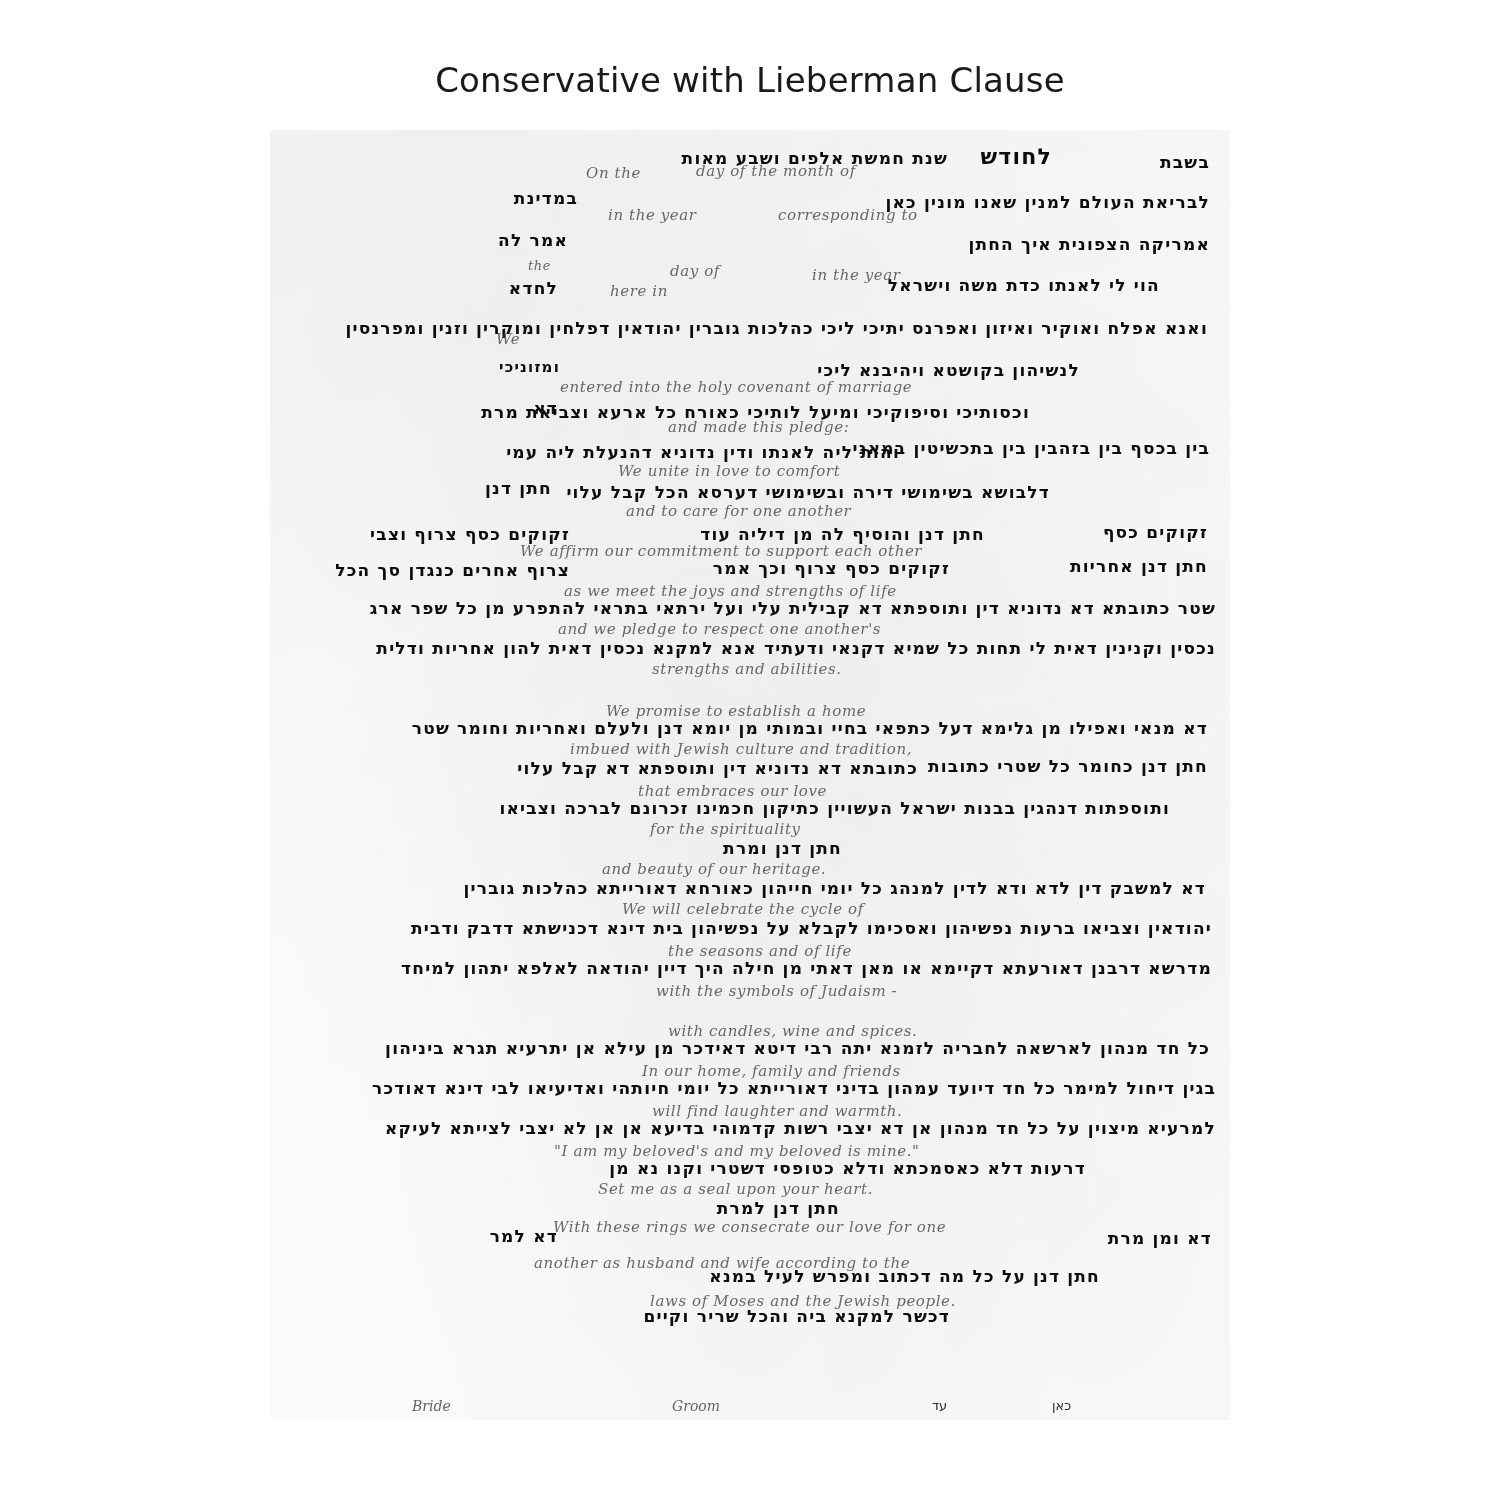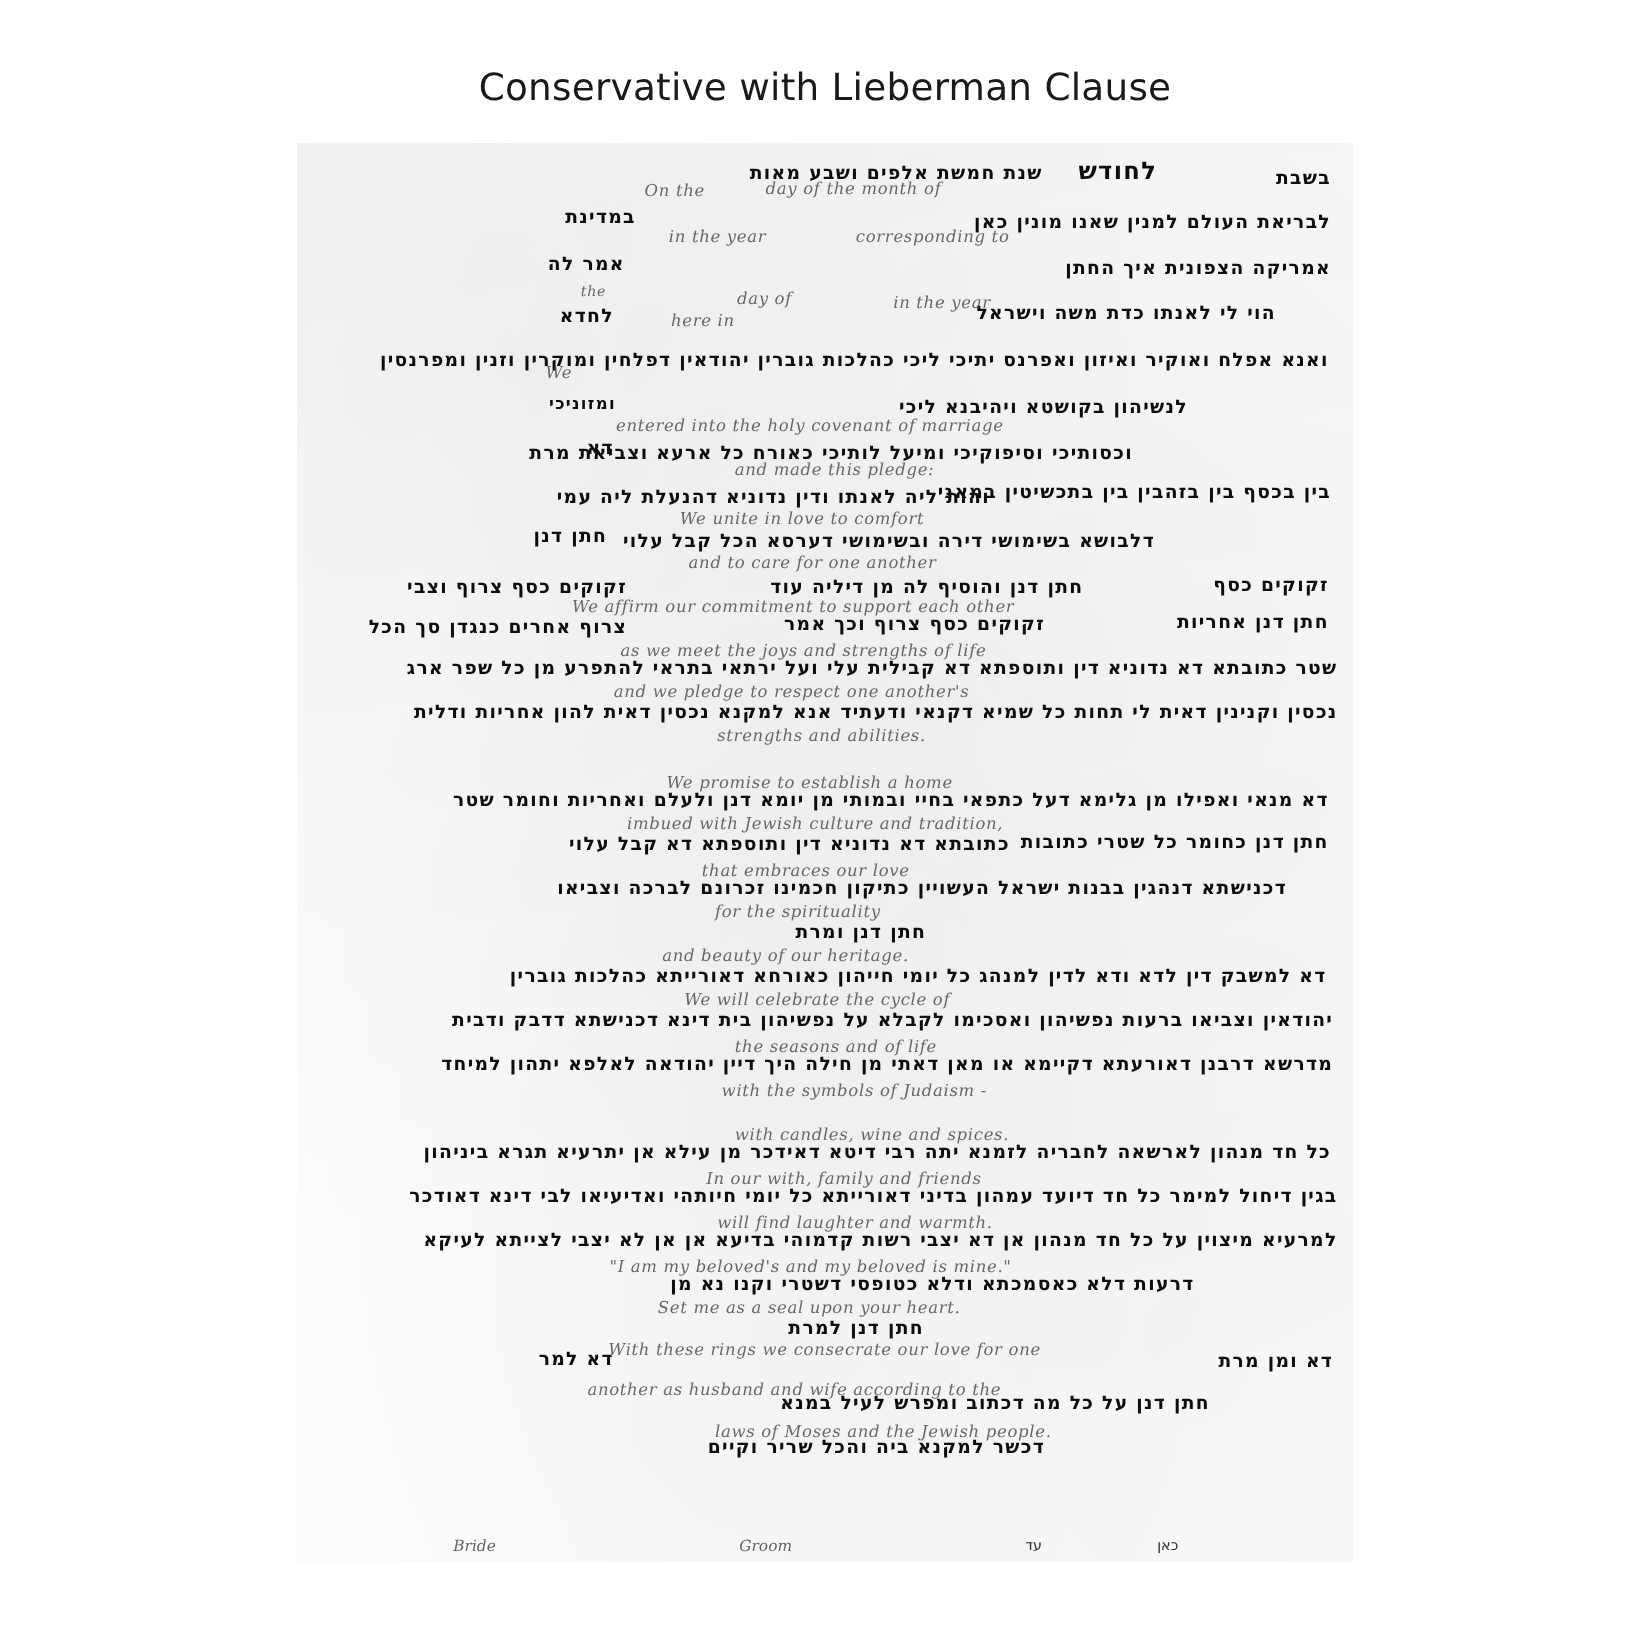--- a/index.html
+++ b/index.html
@@ -144,21 +144,21 @@
   <div class="heb md" style="top:428px; right:280px;">זקוקים כסף צרוף וכך אמר</div>
   <div class="heb md" style="top:426px; right:22px;">חתן דנן אחריות</div>
 
   <div class="heb md" style="top:468px; right:14px;">שטר כתובתא דא נדוניא דין ותוספתא דא קבילית עלי ועל ירתאי בתראי להתפרע מן כל שפר ארג</div>
   <div class="heb md" style="top:508px; right:14px;">נכסין וקנינין דאית לי תחות כל שמיא דקנאי ודעתיד אנא למקנא נכסין דאית להון אחריות ודלית</div>
   <div class="heb md" style="top:588px; right:22px;">דא מנאי ואפילו מן גלימא דעל כתפאי בחיי ובמותי מן יומא דנן ולעלם ואחריות וחומר שטר</div>
 
   <div class="heb md" style="top:628px; right:312px;">כתובתא דא נדוניא דין ותוספתא דא קבל עלוי</div>
   <div class="heb md" style="top:626px; right:22px;">חתן דנן כחומר כל שטרי כתובות</div>
 
-  <div class="heb md" style="top:668px; right:60px;">דכנישתא דנהגין בבנות ישראל העשויין כתיקון חכמינו זכרונם לברכה וצביאו</div>
+  <div class="heb md" style="top:668px; right:60px;">ותוספתות דנהגין בבנות ישראל העשויין כתיקון חכמינו זכרונם לברכה וצביאו</div>
   <div class="heb md" style="top:708px; right:388px;">חתן דנן ומרת</div>
 
   <div class="heb md" style="top:748px; right:24px;">דא למשבק דין לדא ודא לדין למנהג כל יומי חייהון כאורחא דאורייתא כהלכות גוברין</div>
   <div class="heb md" style="top:788px; right:18px;">יהודאין וצביאו ברעות נפשיהון ואסכימו לקבלא על נפשיהון בית דינא דכנישתא דדבק ודבית</div>
   <div class="heb md" style="top:828px; right:18px;">מדרשא דרבנן דאורעתא דקיימא או מאן דאתי מן חילה היך דיין יהודאה לאלפא יתהון למיחד</div>
   <div class="heb md" style="top:908px; right:20px;">כל חד מנהון לארשאה לחבריה לזמנא יתה רבי דיטא דאידכר מן עילא אן יתרעיא תגרא ביניהון</div>
   <div class="heb md" style="top:948px; right:14px;">בגין דיחול למימר כל חד דיועד עמהון בדיני דאורייתא כל יומי חיותהי ואדיעיאו לבי דינא דאודכר</div>
   <div class="heb md" style="top:988px; right:14px;">למרעיא מיצוין על כל חד מנהון אן דא יצבי רשות קדמוהי בדיעא אן אן לא יצבי לצייתא לעיקא</div>
   <div class="heb md" style="top:1028px; right:144px;">דרעות דלא כאסמכתא ודלא כטופסי דשטרי וקנו נא מן</div>
   <div class="heb md" style="top:1068px; right:390px;">חתן דנן למרת</div>
@@ -188,21 +188,21 @@
   <div class="eng" style="top:530px; left:382px;">strengths and abilities.</div>
   <div class="eng" style="top:572px; left:336px;">We promise to establish a home</div>
   <div class="eng" style="top:610px; left:300px;">imbued with Jewish culture and tradition,</div>
   <div class="eng" style="top:652px; left:368px;">that embraces our love</div>
   <div class="eng" style="top:690px; left:380px;">for the spirituality</div>
   <div class="eng" style="top:730px; left:332px;">and beauty of our heritage.</div>
   <div class="eng" style="top:770px; left:352px;">We will celebrate the cycle of</div>
   <div class="eng" style="top:812px; left:398px;">the seasons and of life</div>
   <div class="eng" style="top:852px; left:386px;">with the symbols of Judaism -</div>
   <div class="eng" style="top:892px; left:398px;">with candles, wine and spices.</div>
-  <div class="eng" style="top:932px; left:372px;">In our with, family and friends</div>
+  <div class="eng" style="top:932px; left:372px;">In our home, family and friends</div>
   <div class="eng" style="top:972px; left:382px;">will find laughter and warmth.</div>
   <div class="eng" style="top:1012px; left:284px;">"I am my beloved's and my beloved is mine."</div>
   <div class="eng" style="top:1050px; left:328px;">Set me as a seal upon your heart.</div>
   <div class="eng" style="top:1088px; left:248px;margin-left:35px;">With these rings we consecrate our love for one</div>
   <div class="eng" style="top:1124px; left:264px;">another as husband and wife according to the</div>
   <div class="eng" style="top:1162px; left:380px;">laws of Moses and the Jewish people.</div>
 
   <div class="siglabel" style="top:1268px; left:142px;">Bride</div>
   <div class="siglabel" style="top:1268px; left:402px;">Groom</div>
   <div class="sighebrew" style="top:1268px; left:662px;">עד</div>

